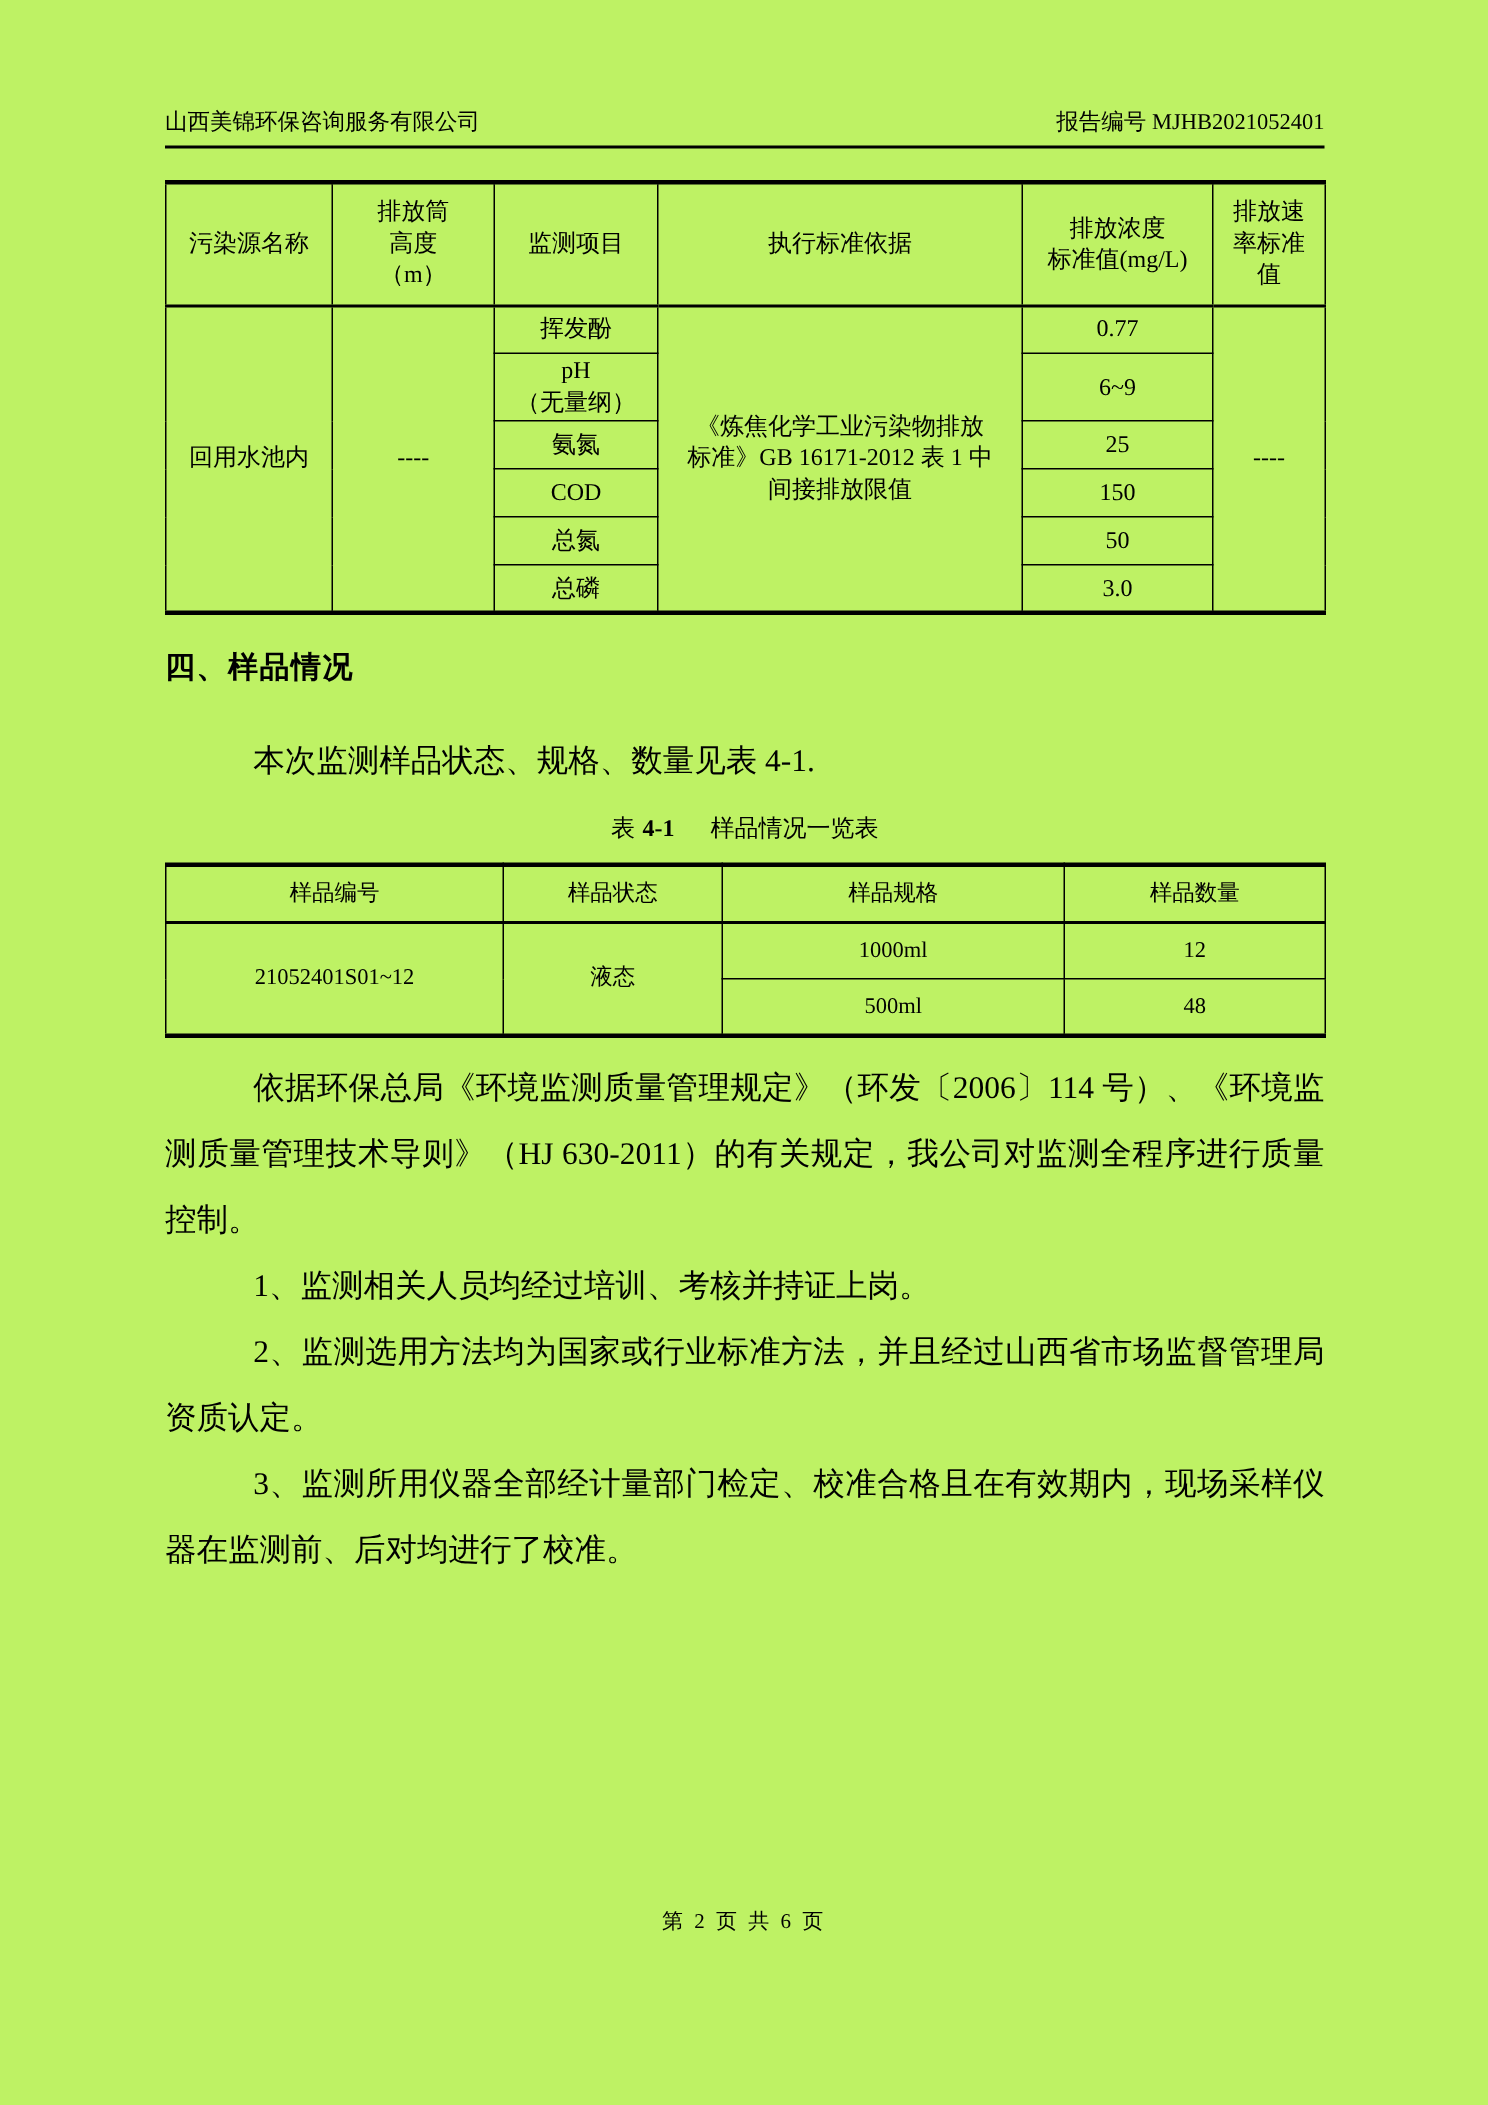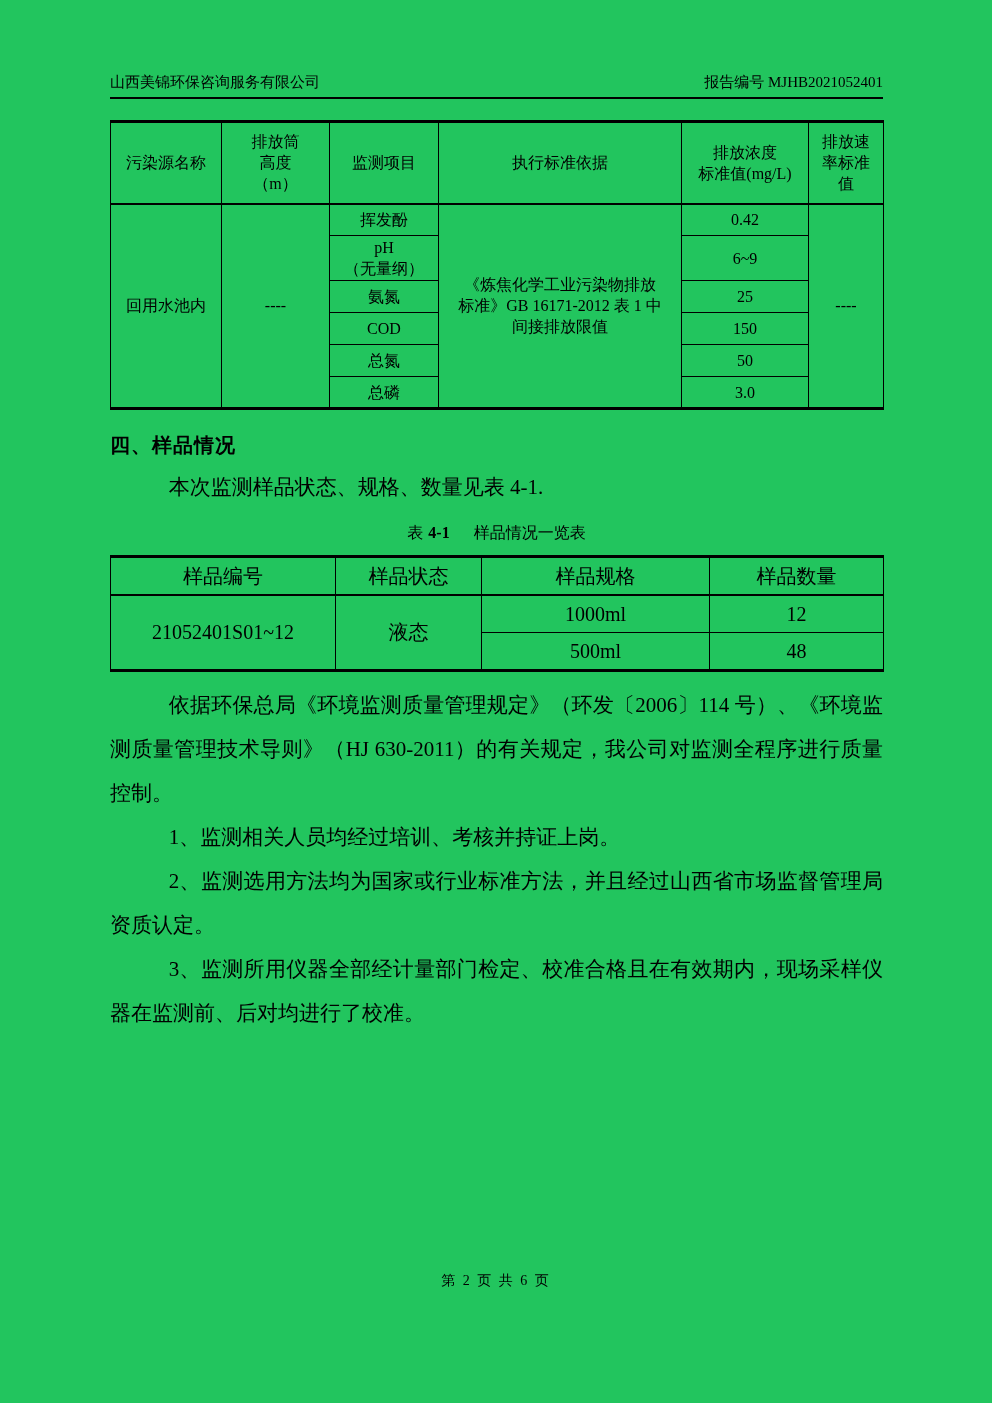--- a/index.html
+++ b/index.html
@@ -2,21 +2,21 @@
 <html><head>
 <meta charset="utf-8">
 <style>
   * { margin: 0; padding: 0; box-sizing: border-box; }
   html, body { background: #ffffff; }
   .page {
     position: relative;
     width: 992px;
     height: 1403px;
     margin: 0 auto;
-    background: #22c55e;
+    background: #bef264;
     color: #000000;
     font-family: "Liberation Serif", "DejaVu Serif", serif;
     overflow: hidden;
   }
   .content { margin-left: 110px; margin-right: 109px; }
 
   
   .doc-header {
     margin-top: 72px;
     display: flex;
@@ -52,32 +52,32 @@
 
   .section-heading {
     font-size: 20px;
     line-height: 30px;
     letter-spacing: 1px;
   }
   .h-four { margin-top: 20px; }
   .h-five { margin-top: 23px; }
 
   .body-text { font-size: 21px; line-height: 44px; text-align: justify; }
-  .intro-line { margin-top: 12px; text-indent: 2.8em; line-height: 30px; }
+  .intro-line { margin-top: 32px; text-indent: 2.8em; line-height: 30px; }
 
   .table-caption {
     margin-top: 20px;
     text-align: center;
     font-size: 16px;
     line-height: 22px;
   }
   .table-caption .num { font-weight: bold; margin-right: 24px; }
   .table-caption .pre { margin-right: 5px; }
 
-  .t2 { margin-top: 11px; font-size: 20px; line-height: 20px;
+  .t2 { margin-top: 11px; font-size: 15px; line-height: 20px;
         border-width: 3px 1px 3px 1px; border-style: solid; border-color: #000; }
   .t2 thead th { height: 38px; border-bottom: 2px solid #000; }
   .t2 tbody td { height: 38px; }
 
   .qa-block { margin-top: 11px; }
   .qa-block p { text-indent: 2.8em; }
 
   .page-footer {
     position: absolute;
     left: 0; right: 0;
@@ -123,21 +123,21 @@
         </tr>
       </thead>
       <tbody>
         <tr>
           <td rowspan="6">回用水池内</td>
           <td rowspan="6">----</td>
           <td class="ml">挥发酚</td>
           <td class="ml" rowspan="6">《炼焦化学工业污染物排放
 标准》GB 16171-2012 表 1 中
 间接排放限值</td>
-          <td>0.42</td>
+          <td>0.77</td>
           <td rowspan="6">----</td>
         </tr>
         <tr>
           <td class="ml">pH
 （无量纲）</td>
           <td>6~9</td>
         </tr>
         <tr>
           <td class="ml">氨氮</td>
           <td>25</td>

